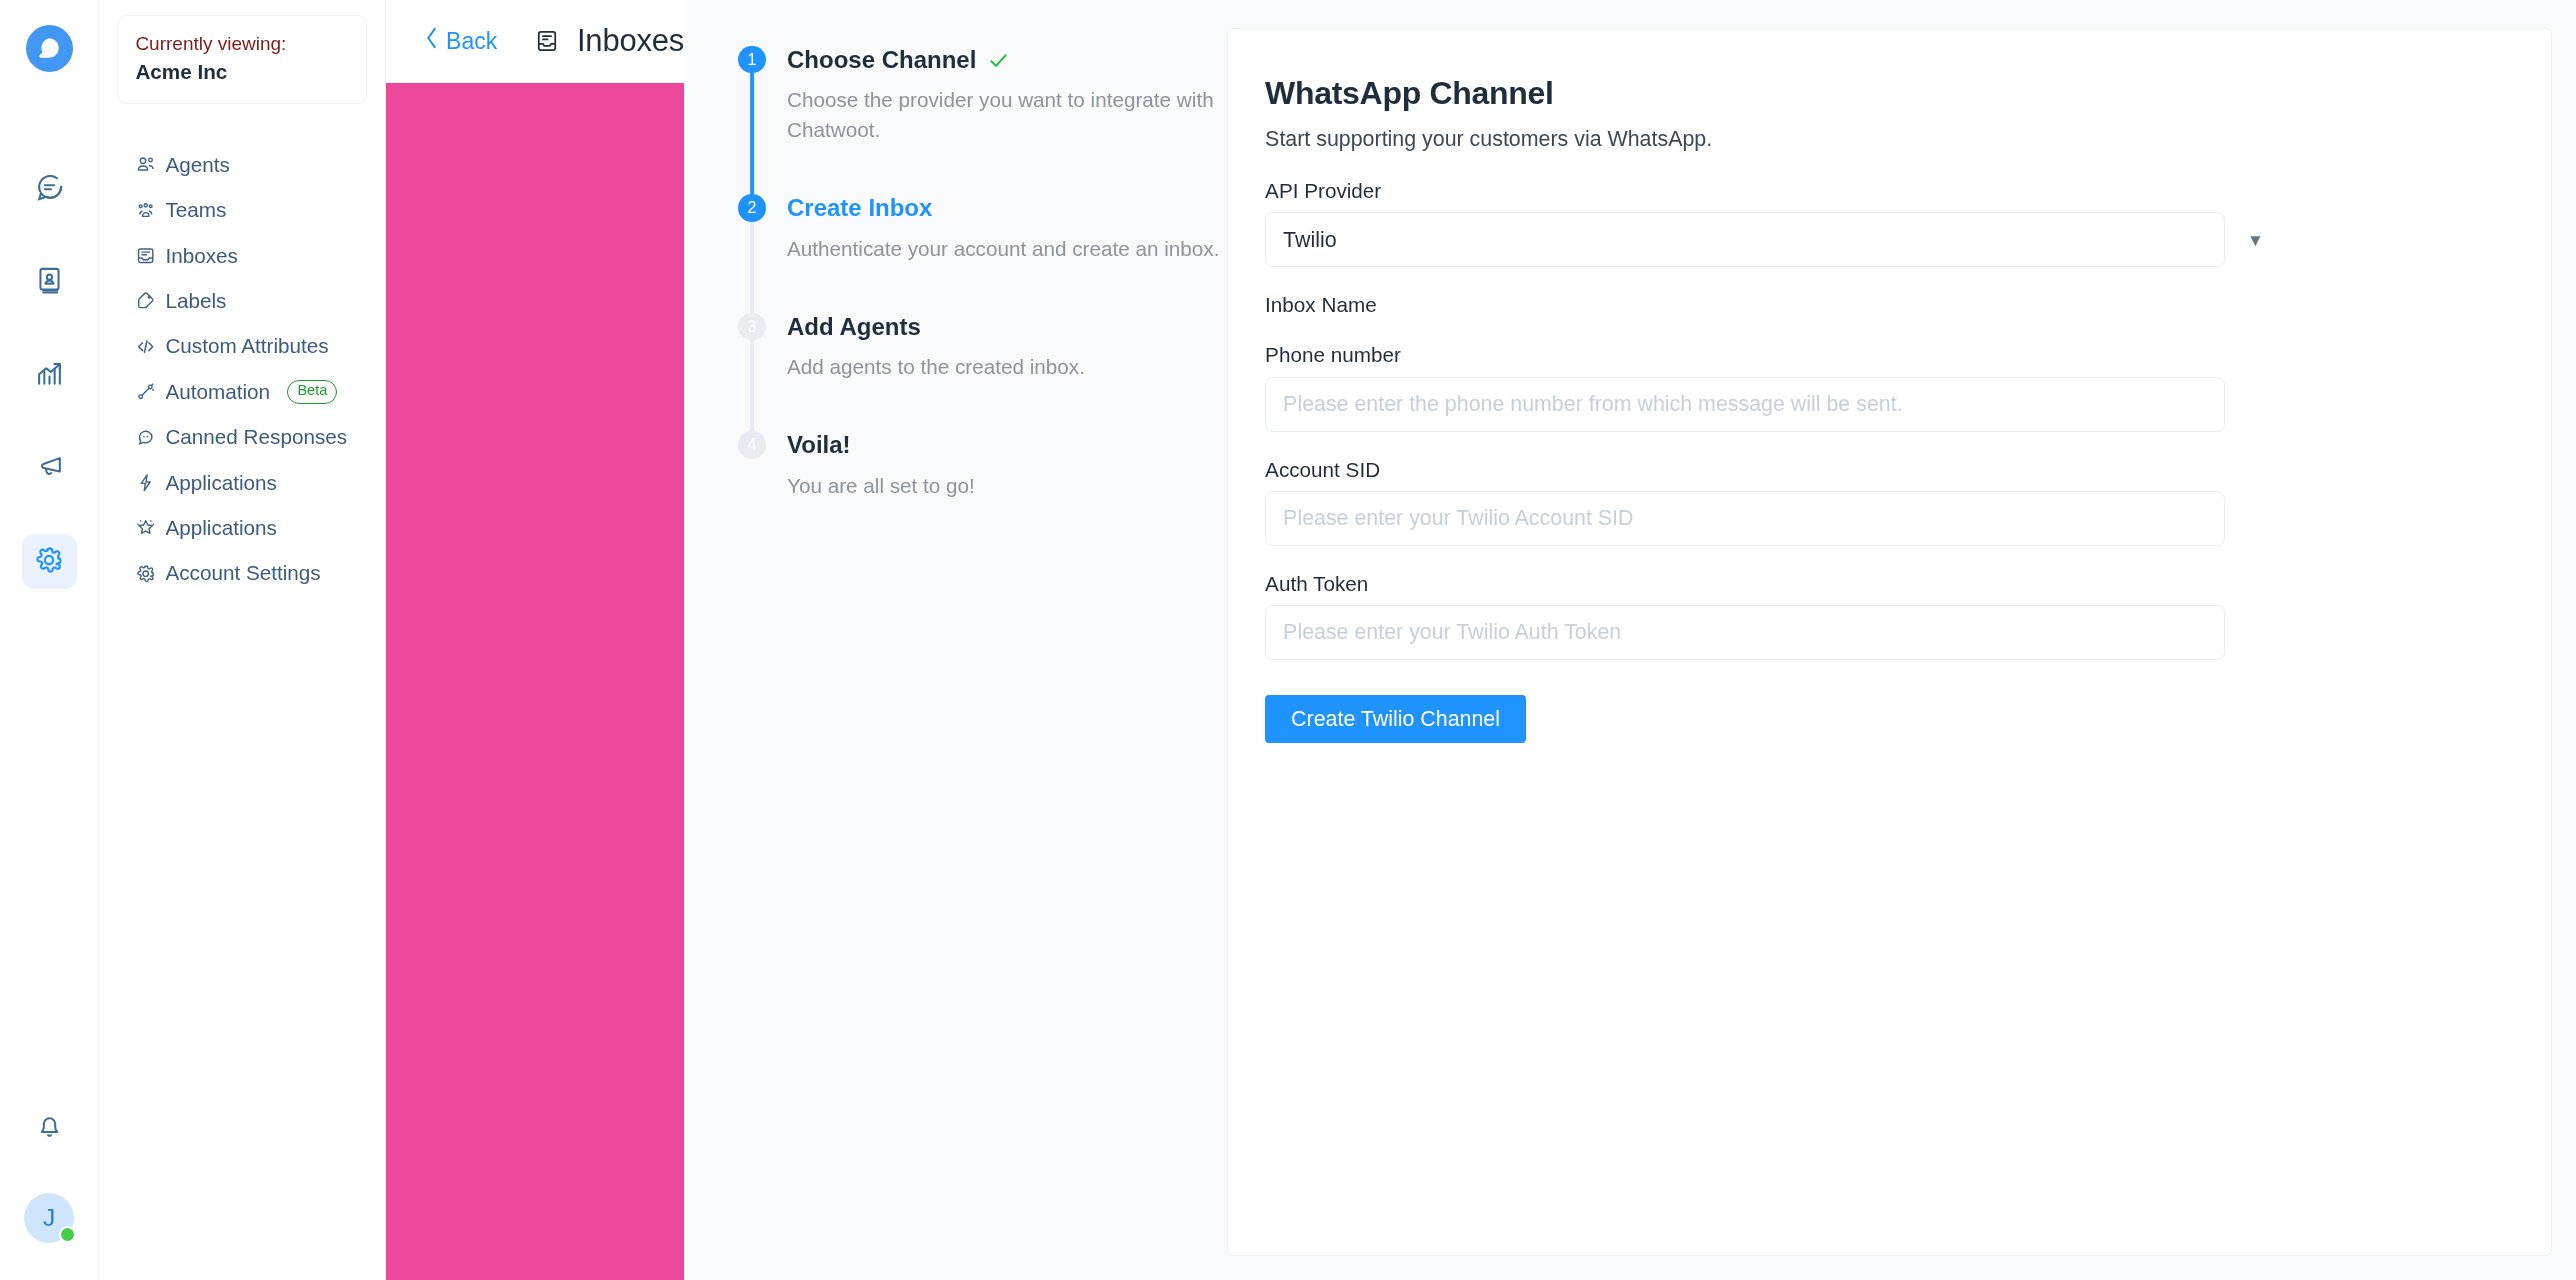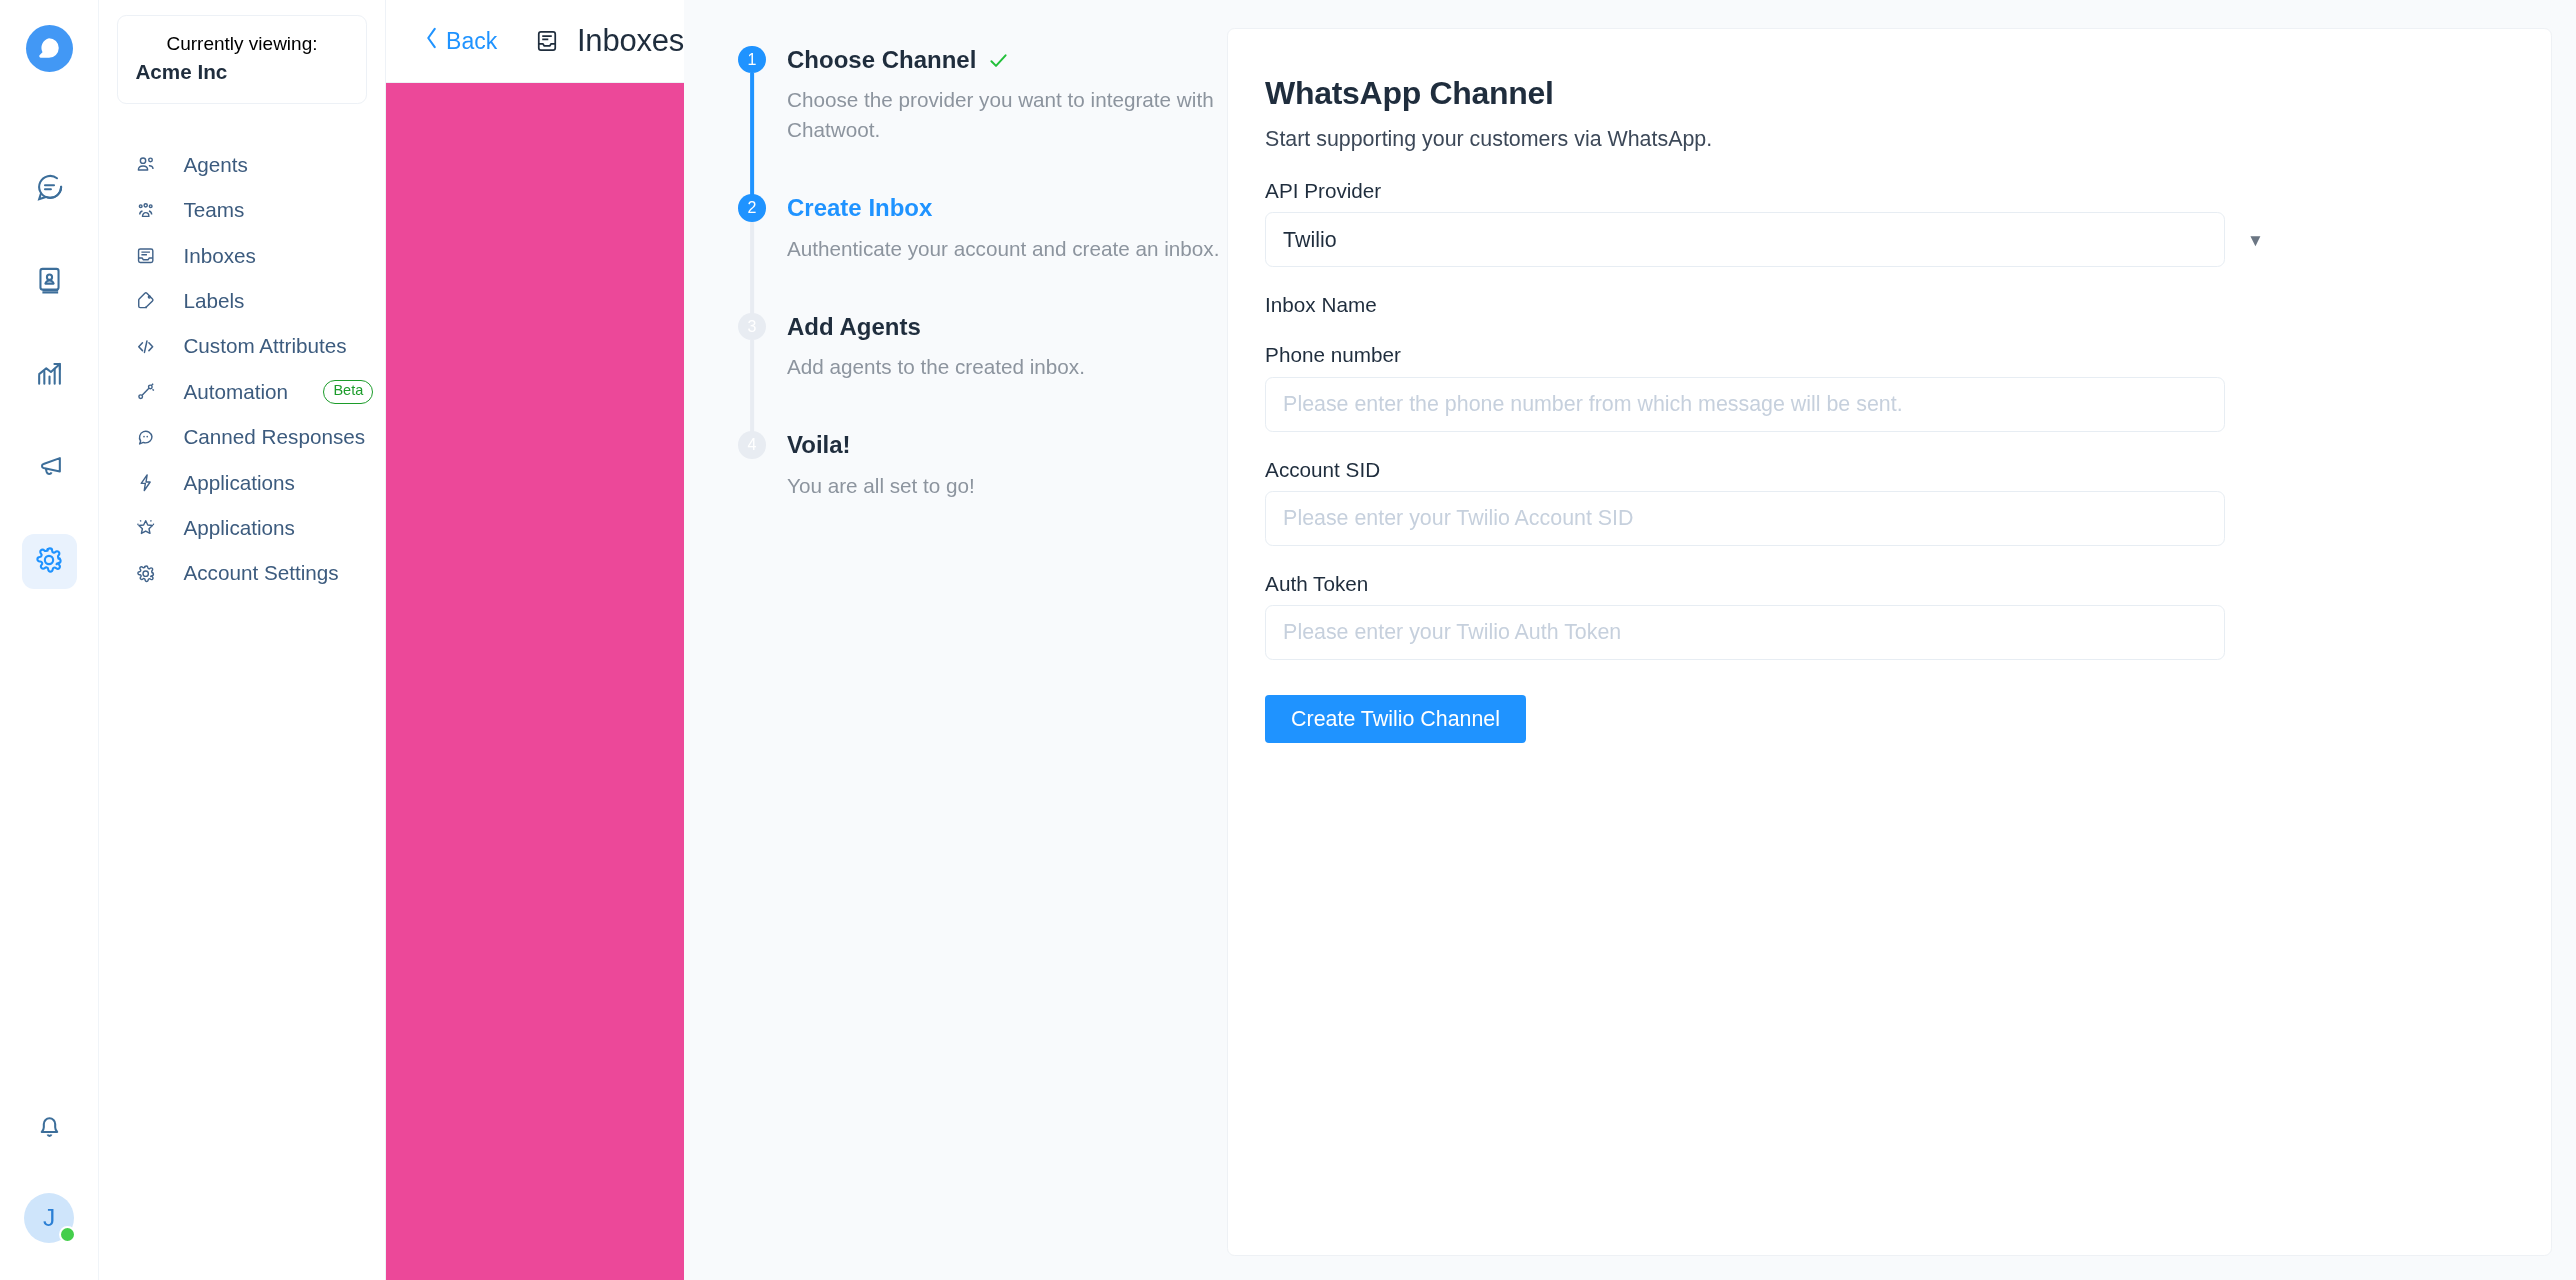--- a/index.html
+++ b/index.html
@@ -96,39 +96,38 @@
   }
   .account-switcher {
     margin: 0 18.4px;
     border: 1.5px solid #edf1f6;
     border-radius: 9.2px;
     padding: 15.3px 17px 17px 17px;
     cursor: pointer;
   }
   .acc-label {
     font-size: 19px;
-    color: #000000;
+    color: #7f1d1d;
     line-height: 1.3;
-    text-align: center;
   }
   .acc-name {
     font-size: 20.7px;
     color: #1f2d3d;
     font-weight: bold;
     margin-top: 3.1px;
     line-height: 1.3;
   }
   .menu {
     margin-top: 38px;
     padding: 0 18.4px;
   }
   .menu-item {
     display: flex;
     align-items: center;
-    gap: 26px;
+    gap: 8px;
     padding: 10.7px 17px;
     border-radius: 7.6px;
     cursor: pointer;
   }
   .menu-item .mi-icon {
     color: #41638a;
     display: flex;
     align-items: center;
     justify-content: center;
     width: 23px; height: 23px;

